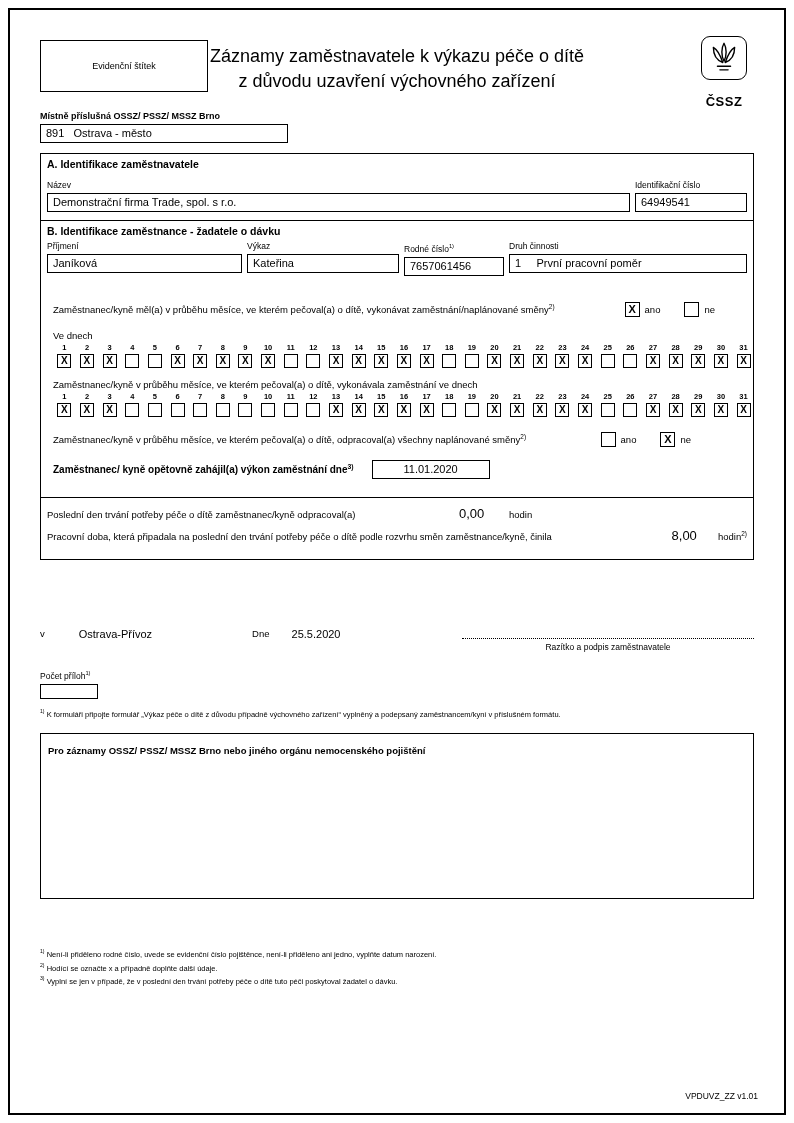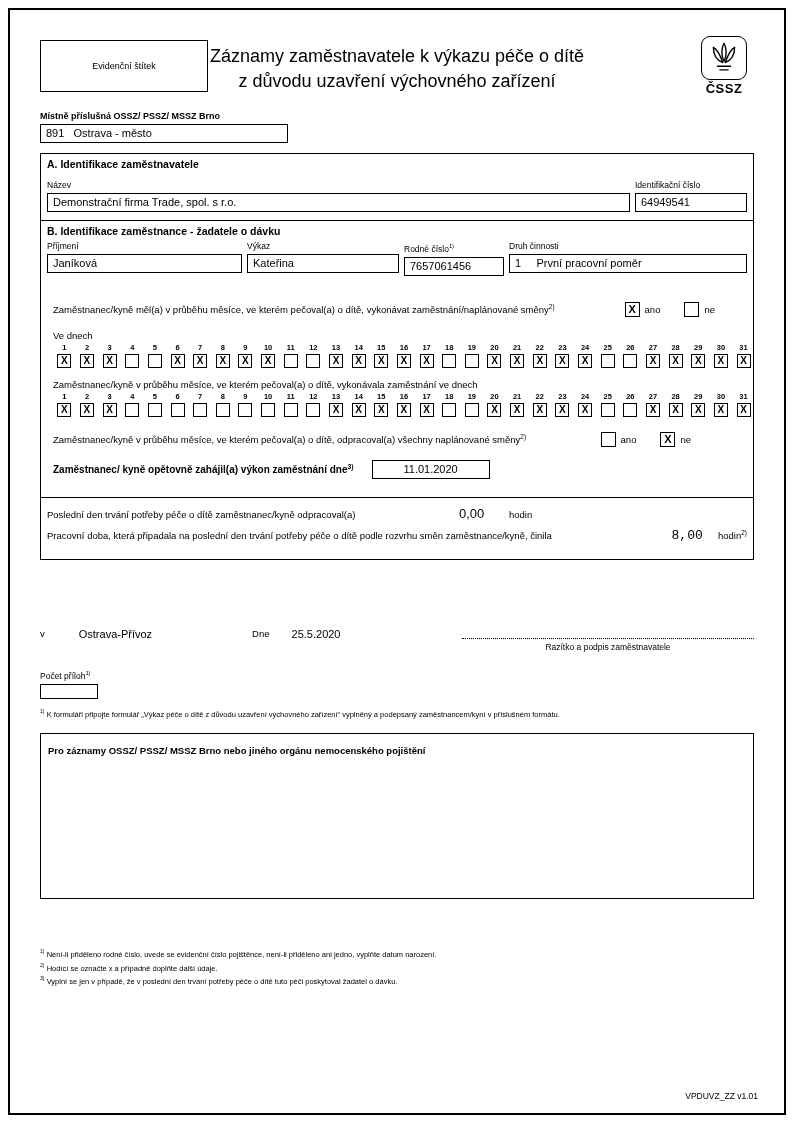--- a/index.html
+++ b/index.html
@@ -12,21 +12,21 @@
   .header { position:relative; height:62px; }
   .evidence-box { position:absolute; left:0; top:4px; width:168px; height:52px;
     border:1px solid #000; display:flex; align-items:center; justify-content:center;
     font-size:9px; }
   .title { position:absolute; left:50%; top:8px; transform:translateX(-50%);
     width:430px; text-align:center; font-weight:normal; font-size:18px; line-height:1.4; }
   .logo { position:absolute; right:0; top:0; width:60px; display:flex;
     flex-direction:column; align-items:center; }
   .logo-box { width:46px; height:44px; border:1.5px solid #000; border-radius:9px;
     display:flex; align-items:center; justify-content:center; }
-  .logo-text { font-weight:bold; font-size:13px; letter-spacing:.5px; margin-top:1px; }
+  .logo-text { font-weight:bold; font-size:13px; letter-spacing:.5px; margin-top:14px; }
 
   
   .lbl { font-size:8.5px; line-height:11px; }
   .lbl.bold { font-weight:bold; font-size:9px; }
   .vbox { border:1px solid #000; height:19px; font-size:11px; line-height:17px;
     padding:0 5px; white-space:pre; overflow:hidden; }
   sup { font-size:.68em; }
 
   .ossz { margin-top:13px; }
   .ossz .vbox { width:248px; margin-top:2px; }
@@ -65,21 +65,21 @@
   .resume { margin-top:13px; display:flex; align-items:center; padding-bottom:18px; }
   .resume .lblb { font-weight:bold; font-size:10px; }
   .date-box { width:118px; height:19px; border:1px solid #000; margin-left:18px;
     font-size:11px; line-height:17px; text-align:center; }
 
   .hours { border-top:1px solid #000; padding:8px 6px 16px; font-size:9.5px; }
   .hrow { display:flex; align-items:baseline; }
   .hrow + .hrow { margin-top:7px; }
   .hlab1 { width:412px; } .hlab2 { width:632px; }
   .hval { font-size:13px; width:50px; }
-  .hval.v2 { width:47px;font-family:Liberation Mono, monospace; }
+  .hval.v2 { width:47px; }
 
   
   .sig { margin-top:68px; display:flex; align-items:flex-start; font-size:9.5px; }
   .sig .place { font-size:11px; margin-left:34px; }
   .sig .dne { margin-left:100px; }
   .sig .date { font-size:11px; margin-left:22px; }
   .stamp { margin-left:auto; width:292px; margin-top:-2px; }
   .stamp-line { height:13px; border-bottom:1.5px dotted #000; }
   .stamp-lbl { text-align:center; font-size:8.5px; margin-top:3px; }
 
@@ -481,21 +481,21 @@
     </span>
   </div>
 
   <div class="attach">
     <div class="lbl"><span>Počet příloh</span><sup>1)</sup></div>
     <div class="attach-box"></div>
   </div>
 
   <div class="note">
     <sup>1)</sup>
-    <span>K formuláři připojte formulář „Výkaz péče o dítě z důvodu uzavření výchovného zařízení“ vyplněný a podepsaný zaměstnancem/kyní v příslušném formátu.</span>
+    <span>K formuláři připojte formulář „Výkaz péče o dítě z důvodu případně výchovného zařízení“ vyplněný a podepsaný zaměstnancem/kyní v příslušném formátu.</span>
   </div>
 
   <div class="records">
     <div class="sec-title">Pro záznamy OSSZ/ PSSZ/ MSSZ Brno nebo jiného orgánu nemocenského pojištění</div>
   </div>
 
 
   <div class="footnotes">
     <span class="fn"><sup>1)</sup> <span>Není-li přiděleno rodné číslo, uvede se evidenční číslo pojištěnce, není-li přiděleno ani jedno, vyplňte datum narození.</span></span>
     <span class="fn"><sup>2)</sup> <span>Hodící se označte x a případně doplňte další údaje.</span></span>

